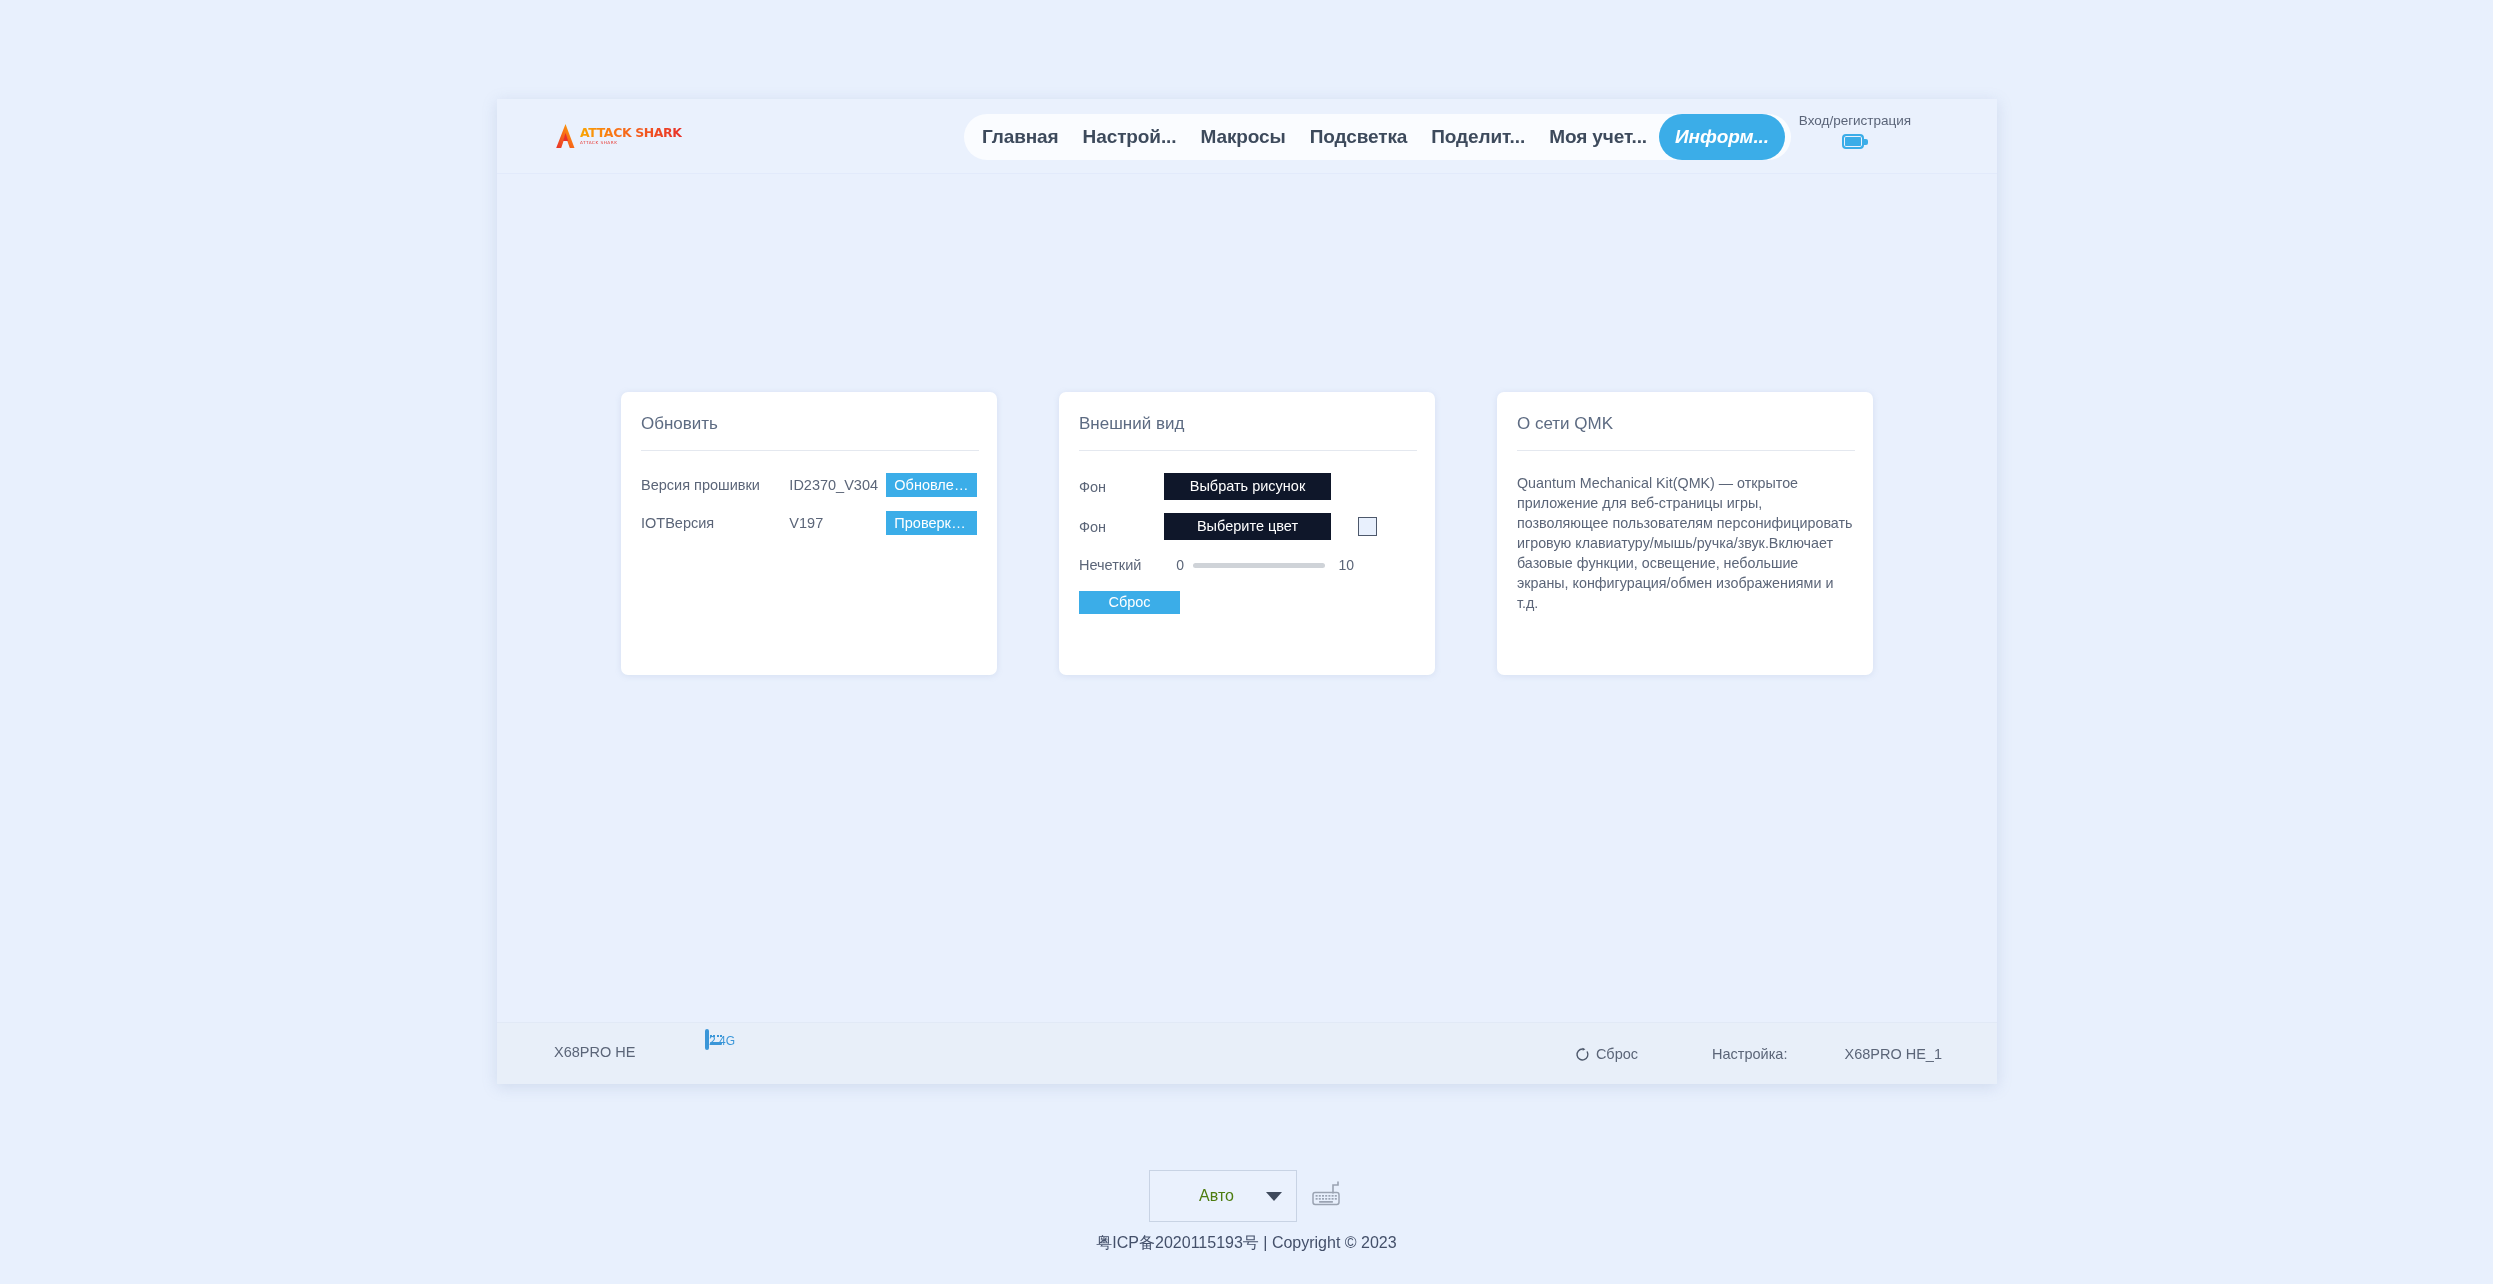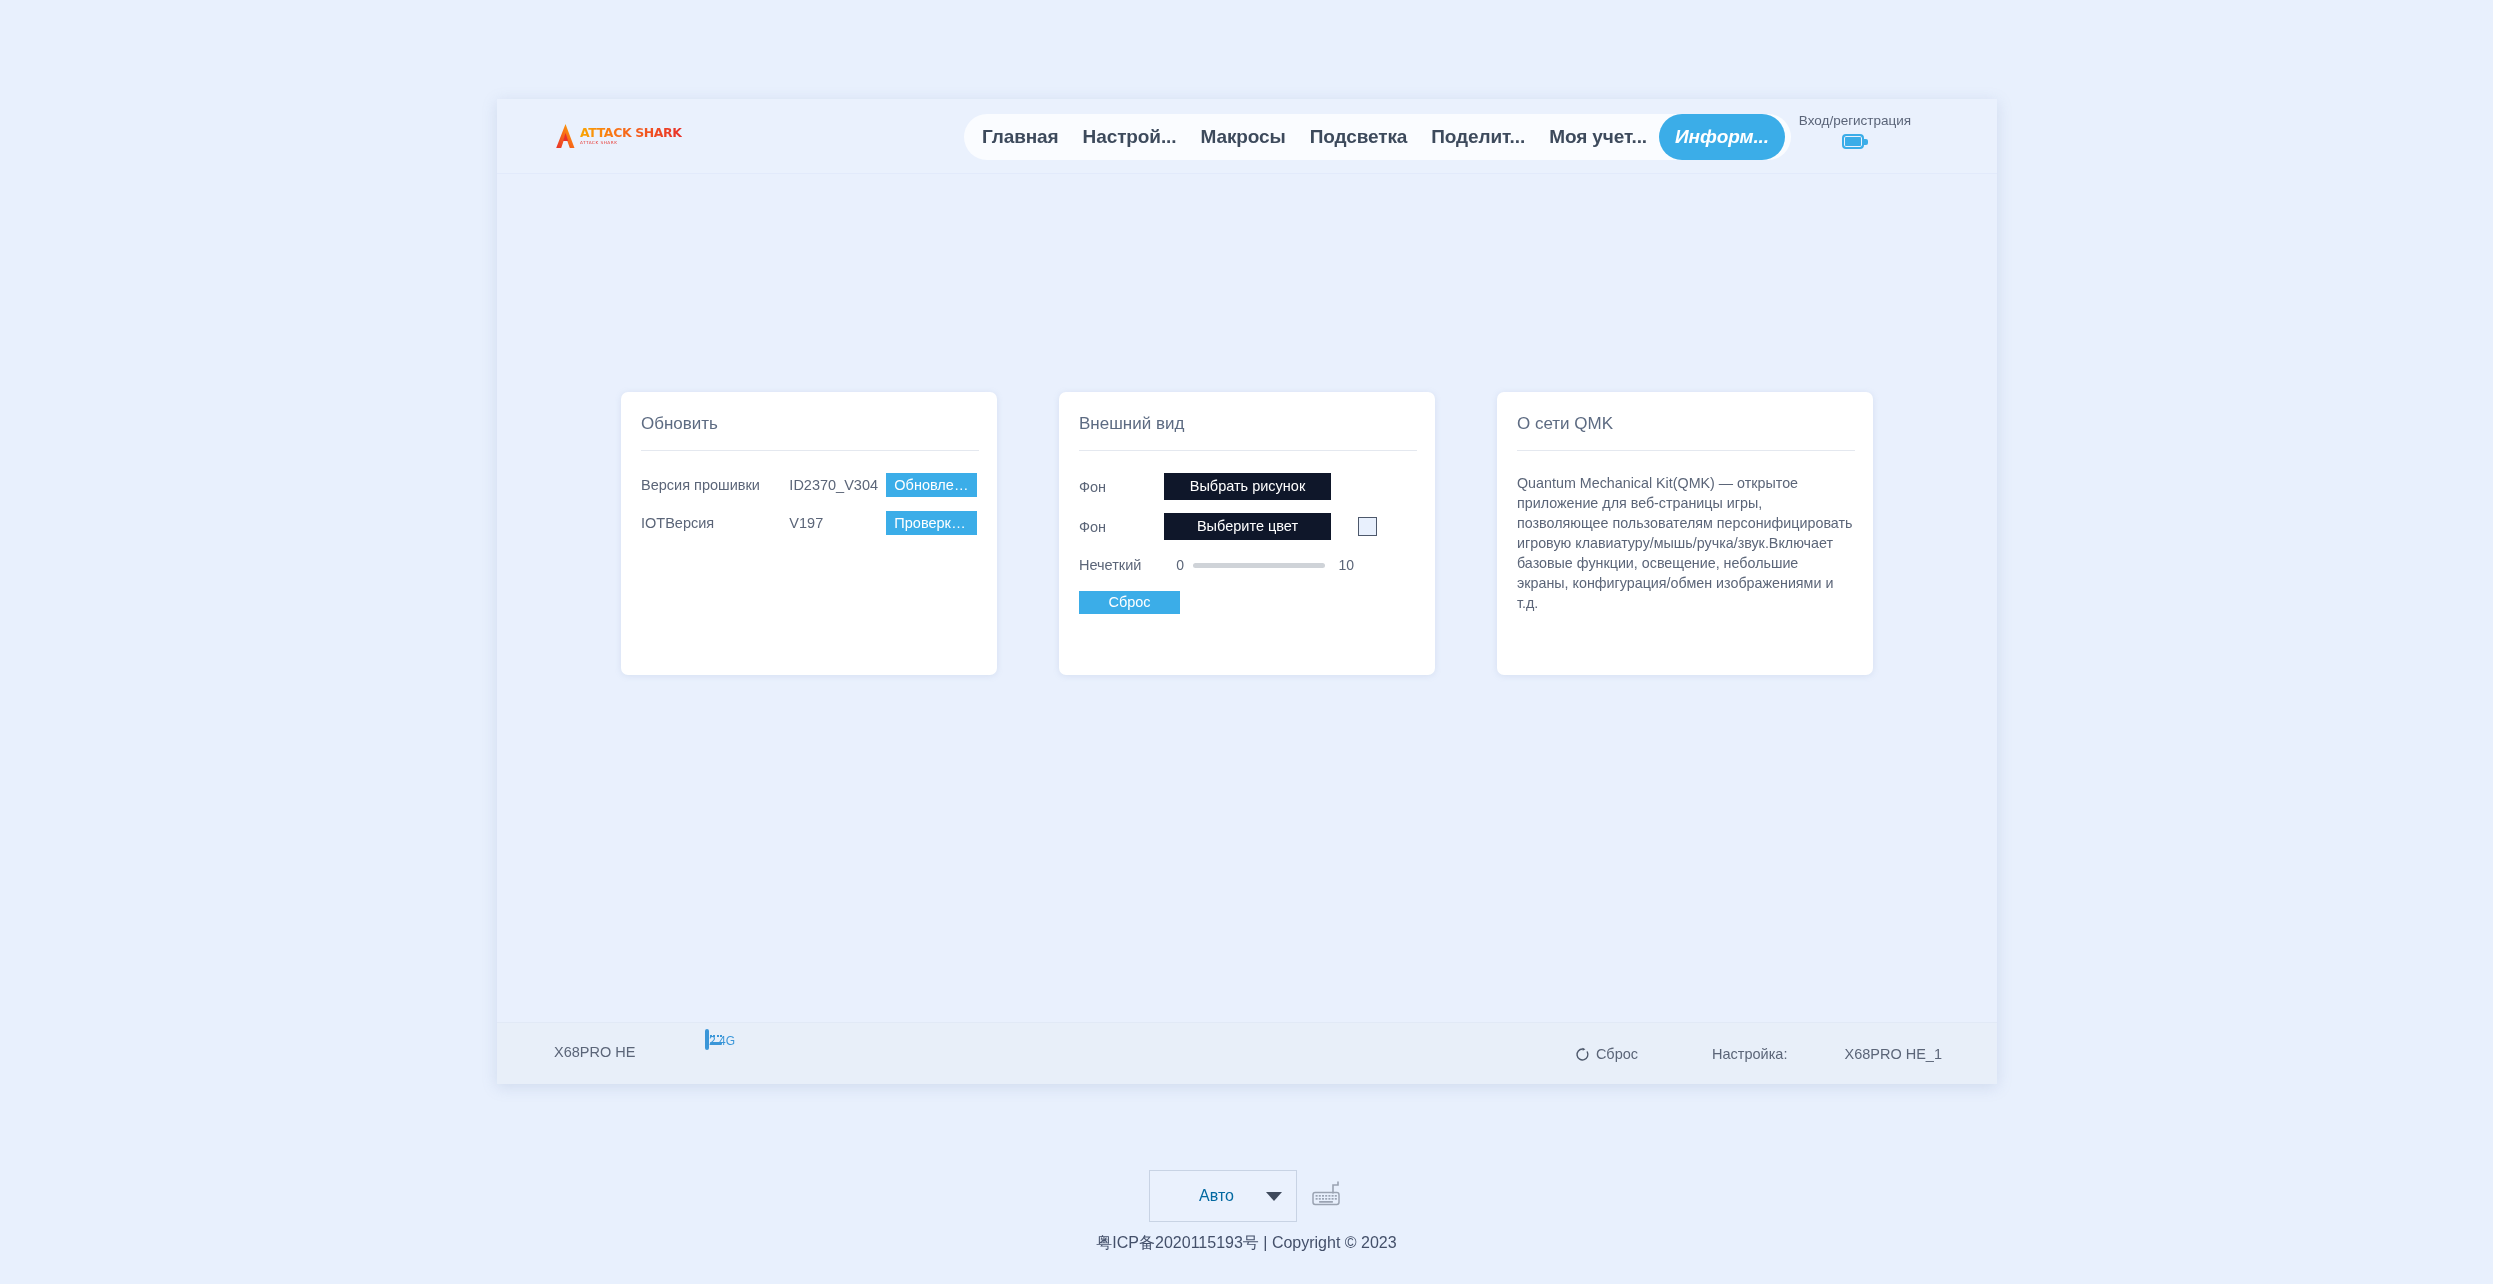--- a/index.html
+++ b/index.html
@@ -410,21 +410,21 @@
     display: flex;
     align-items: center;
     justify-content: space-between;
     padding: 0 14px 0 18px;
     cursor: pointer;
   }
   .lang-select .lang-value {
     flex: 1;
     text-align: center;
     font-size: 16px;
-    color: #0369a1;
+    color: #4d7c0f;
   }
   .caret-down {
     width: 0; height: 0;
     border-left: 8px solid transparent;
     border-right: 8px solid transparent;
     border-top: 9px solid #3f4a5c;
     flex: none;
   }
   .kb-cable-icon { width: 34px; height: 30px; display: block; cursor: pointer; }
   .copyright {

